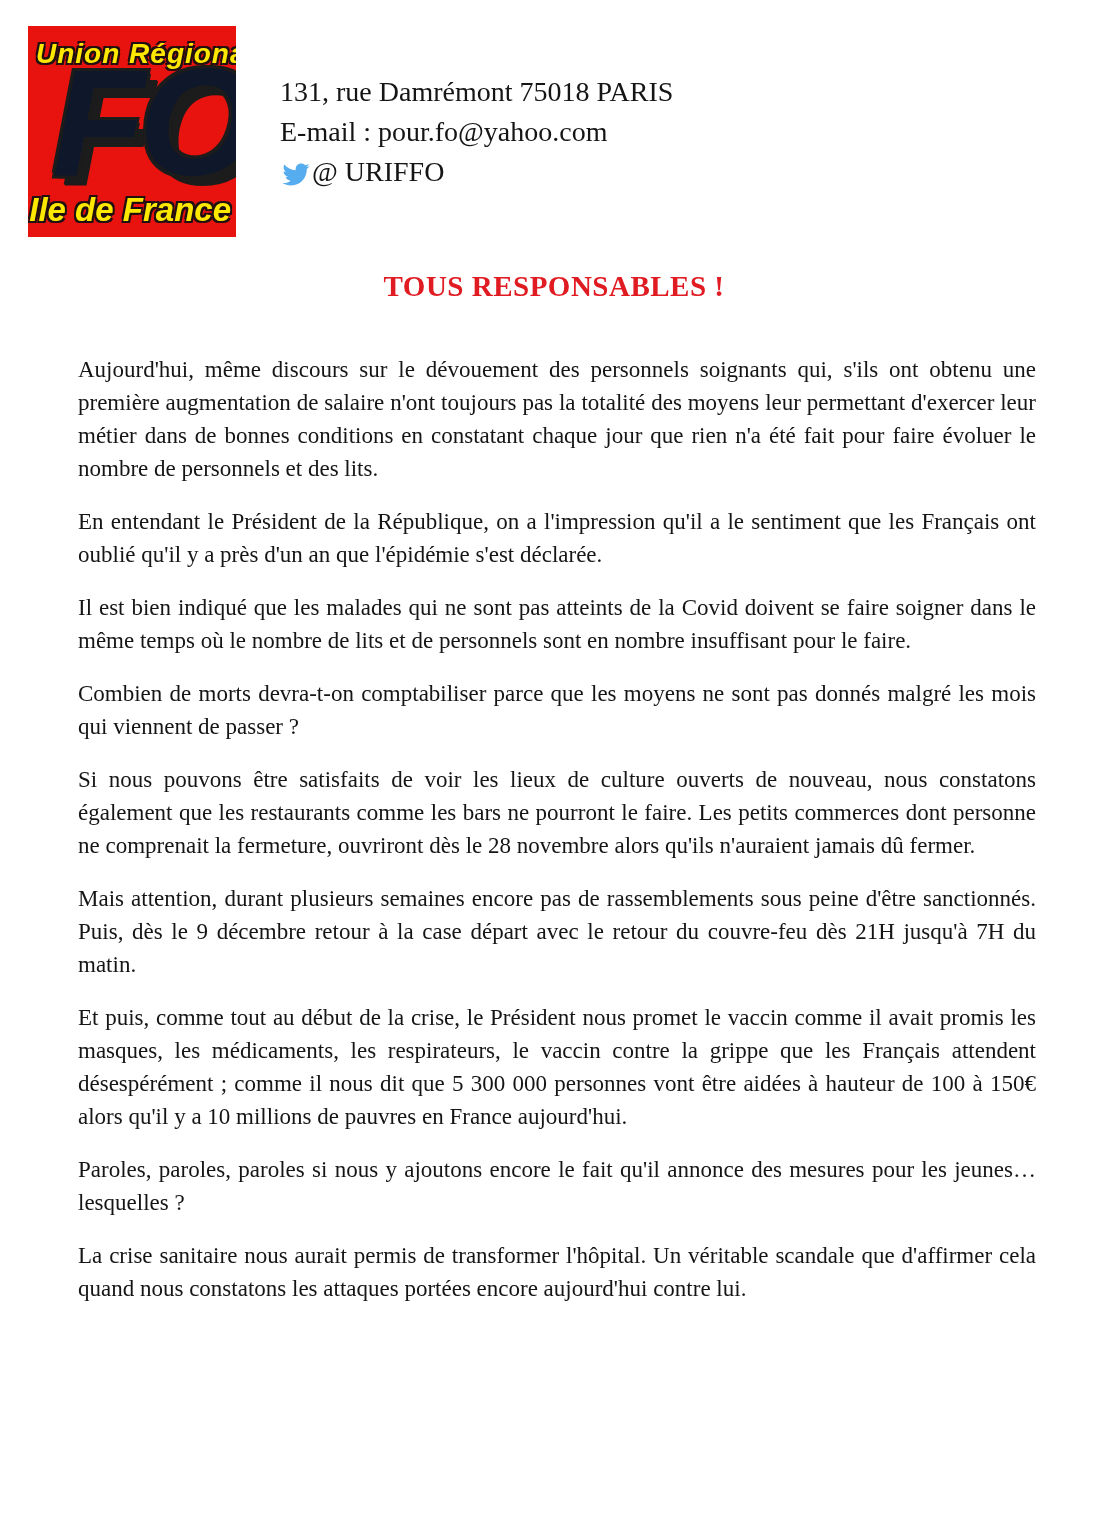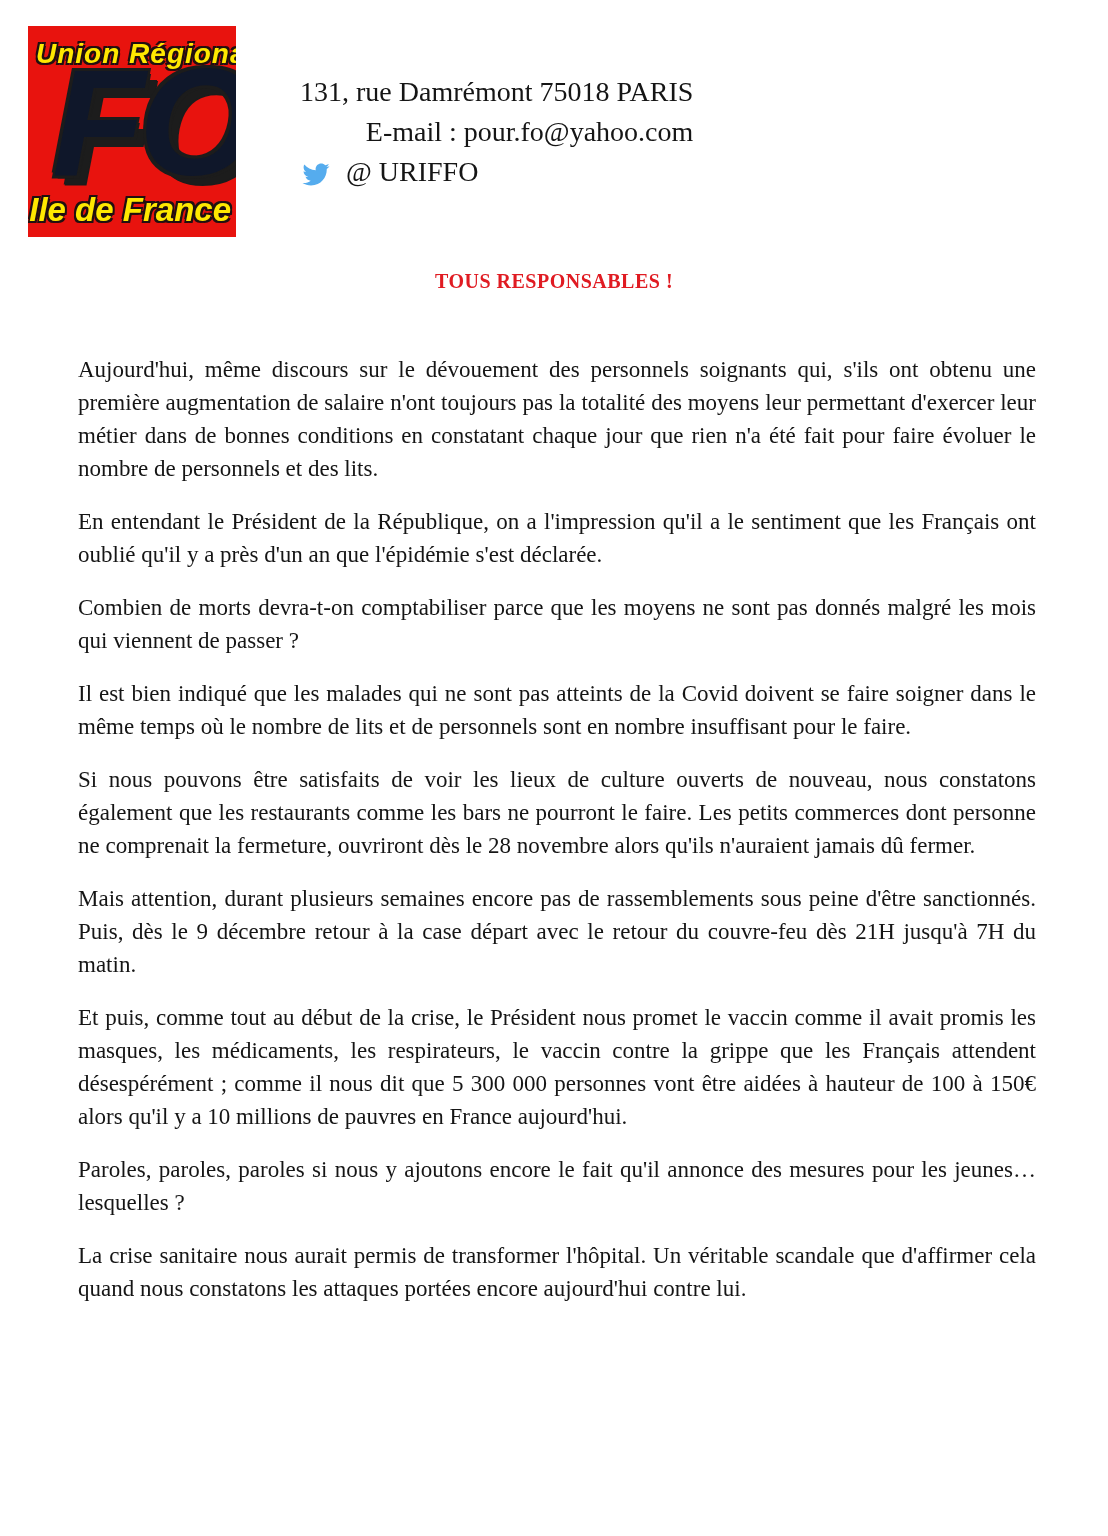--- a/index.html
+++ b/index.html
@@ -65,42 +65,41 @@
     color: #FFE800;
     text-shadow: -2px -2px 0 #201010, 2px -2px 0 #201010, -2px 2px 0 #201010, 2px 2px 0 #201010;
     white-space: nowrap;
     z-index: 3;
     margin-left: 40px;
   }
 
   
   .header-block {
     position: absolute;
-    left: 300px;
+    left: 280px;
     top: 72px;
     font-size: 28px;
     line-height: 40px;
     color: #151515;
-    text-align: right;
   }
   .twitter-line {
     display: flex;
     align-items: center;
-    gap: 14px;
+    gap: 0;
   }
   .twitter-icon { width: 32px; height: 27px; display: inline-block; }
 
   
   .doc-title {
     position: absolute;
     left: 0;
     top: 270px;
     width: 100%;
     text-align: center;
-    font-size: 20px;
+    font-size: 29px;
     font-weight: bold;
     letter-spacing: 0.5px;
     color: #E01B22;
   }
 
   
   .body-text {
     position: absolute;
     left: 78px;
     top: 353px;
@@ -134,22 +133,22 @@
       </span>
       <span>@ URIFFO</span>
     </div>
   </div>
 
   <div class="doc-title">TOUS RESPONSABLES !</div>
 
   <div class="body-text">
     <p>Aujourd'hui, même discours sur le dévouement des personnels soignants qui, s'ils ont obtenu une première augmentation de salaire n'ont toujours pas la totalité des moyens leur permettant d'exercer leur métier dans de bonnes conditions en constatant chaque jour que rien n'a été fait pour faire évoluer le nombre de personnels et des lits.</p>
     <p>En entendant le Président de la République, on a l'impression qu'il a le sentiment que les Français ont oublié qu'il y a près d'un an que l'épidémie s'est déclarée.</p>
+    <p>Il est bien indiqué que les malades qui ne sont pas atteints de la Covid doivent se faire soigner dans le même temps où le nombre de lits et de personnels sont en nombre insuffisant pour le faire.</p>
     <p>Combien de morts devra-t-on comptabiliser parce que les moyens ne sont pas donnés malgré les mois qui viennent de passer ?</p>
-    <p>Il est bien indiqué que les malades qui ne sont pas atteints de la Covid doivent se faire soigner dans le même temps où le nombre de lits et de personnels sont en nombre insuffisant pour le faire.</p>
     <p>Si nous pouvons être satisfaits de voir les lieux de culture ouverts de nouveau, nous constatons également que les restaurants comme les bars ne pourront le faire. Les petits commerces dont personne ne comprenait la fermeture, ouvriront dès le 28 novembre alors qu'ils n'auraient jamais dû fermer.</p>
     <p>Mais attention, durant plusieurs semaines encore pas de rassemblements sous peine d'être sanctionnés. Puis, dès le 9 décembre retour à la case départ avec le retour du couvre-feu dès 21H jusqu'à 7H du matin.</p>
     <p>Et puis, comme tout au début de la crise, le Président nous promet le vaccin comme il avait promis les masques, les médicaments, les respirateurs, le vaccin contre la grippe que les Français attendent désespérément ; comme il nous dit que 5 300 000 personnes vont être aidées à hauteur de 100 à 150€ alors qu'il y a 10 millions de pauvres en France aujourd'hui.</p>
     <p>Paroles, paroles, paroles si nous y ajoutons encore le fait qu'il annonce des mesures pour les jeunes…lesquelles ?</p>
     <p>La crise sanitaire nous aurait permis de transformer l'hôpital. Un véritable scandale que d'affirmer cela quand nous constatons les attaques portées encore aujourd'hui contre lui.</p>
   </div>
 
 </div>
 
 </body></html>

